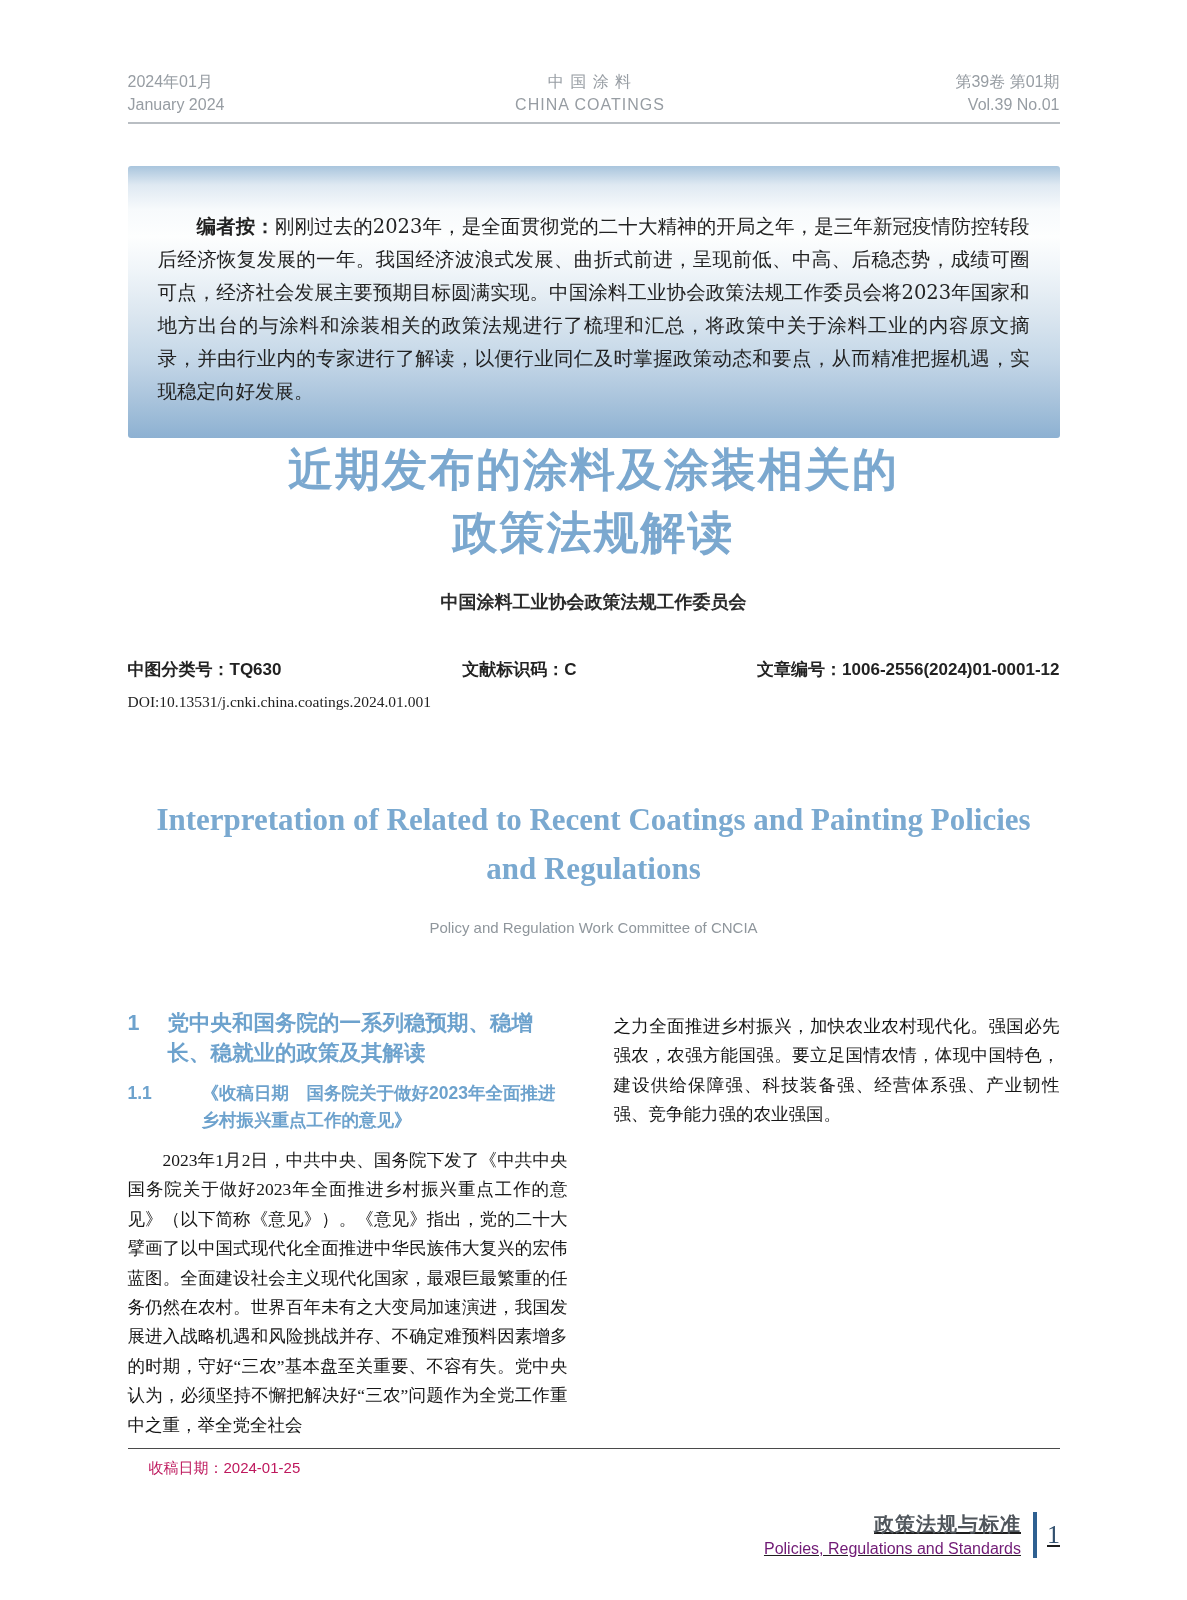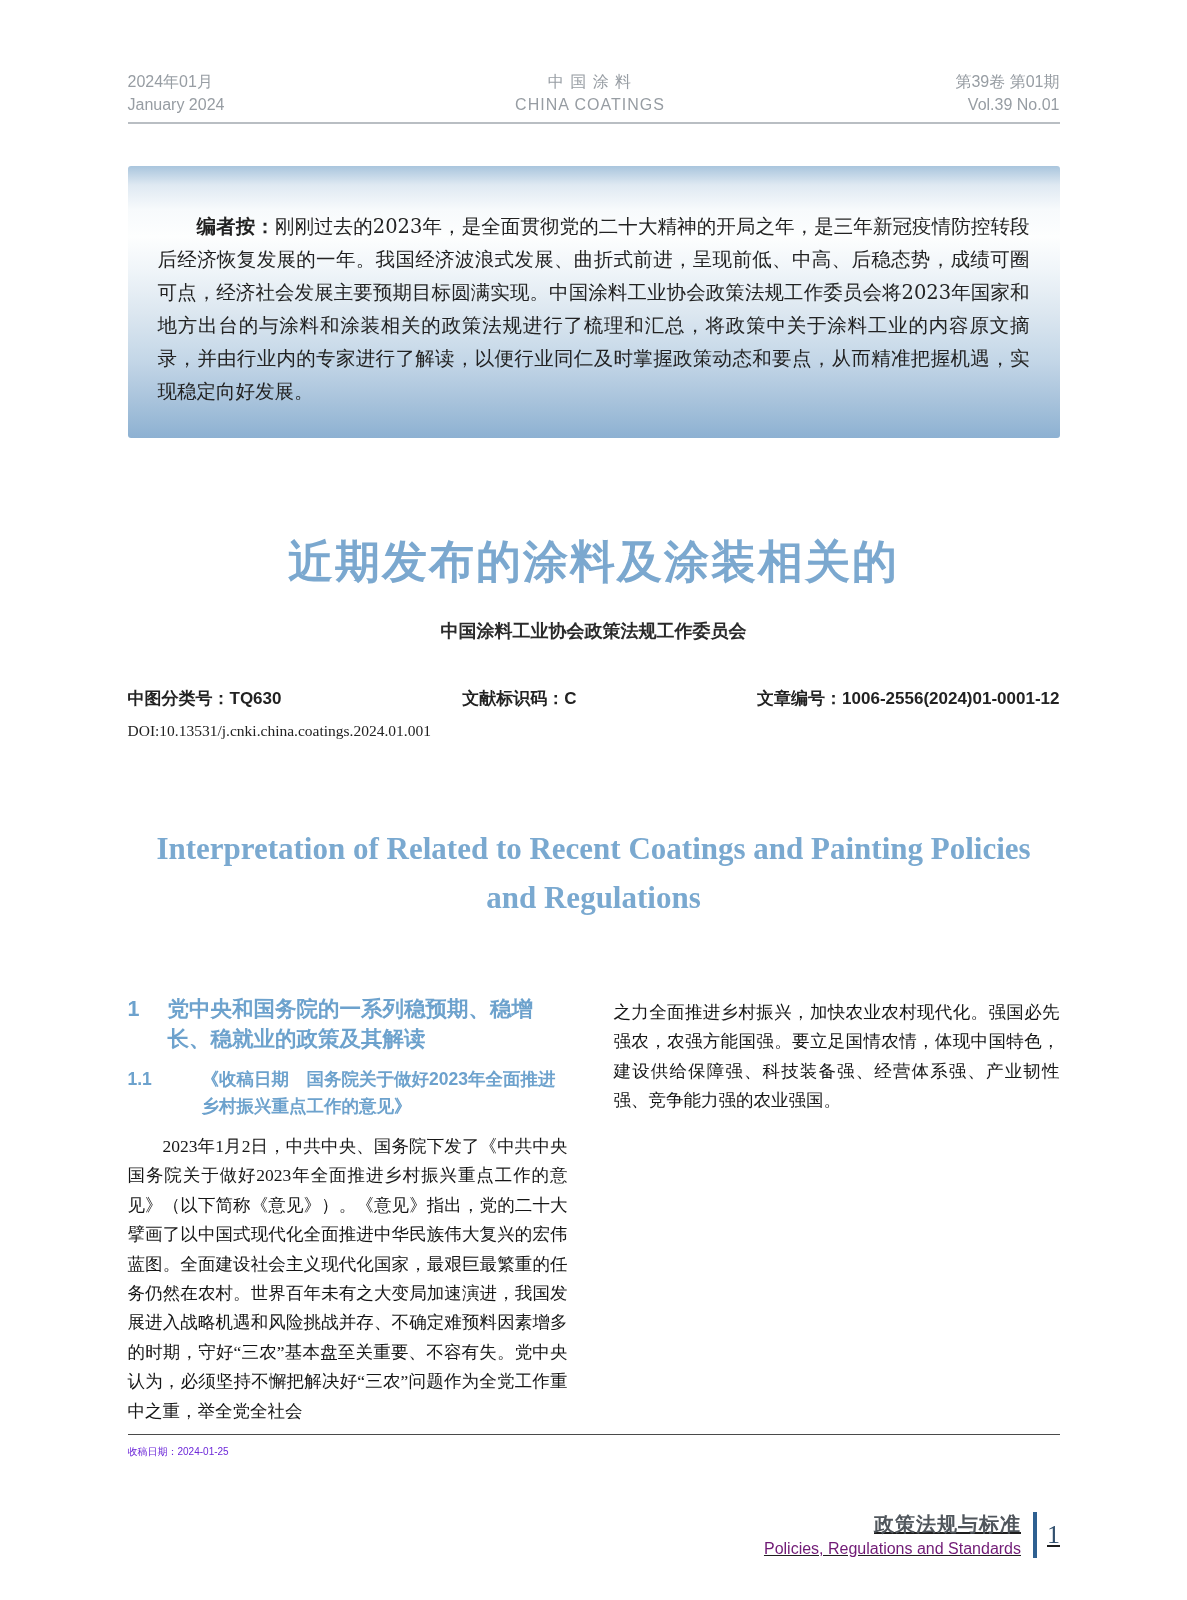--- a/index.html
+++ b/index.html
@@ -48,21 +48,20 @@
     line-height: 33px;
     text-align: justify;
     text-indent: 2em;
     color: #222;
     font-family: "DejaVu Serif", "Liberation Serif", serif;
   }
   .editor-note .lead { font-weight: bold; }
 
   
   .main-title {
-    margin-top: 92px;
     text-align: center;
     color: #7ba8cf;
     font-family: "Liberation Sans", "DejaVu Sans", sans-serif;
     font-weight: bold;
     font-size: 45px;
     line-height: 63px;
     letter-spacing: 2px;
   }
   .cn-author {
     margin-top: 26px;
@@ -151,22 +150,23 @@
 
   
   .foot-rule {
     margin-top: 8px;
     border: none;
     border-top: 1.5px solid #4a4a4a;
   }
   .footnote {
     margin-top: 10px;
     font-family: "Liberation Sans", "DejaVu Sans", sans-serif;
-    font-size: 10px;
-    color: #6d28d9;
+    font-size: 15px;
+    color: #be185d;
+    margin-left: 21px;
   }
 
   
   .page-footer {
     margin-top: auto;
     margin-bottom: 42px;
     width: 1060px;
     align-self: flex-start;
     display: flex;
     justify-content: flex-end;
@@ -219,33 +219,35 @@
         <span>Vol.39 No.01</span>
       </div>
     </div>
 
     <div class="editor-note">
       <p><span class="lead">编者按：</span><span>刚刚过去的2023年，是全面贯彻党的二十大精神的开局之年，是三年新冠疫情防控转段后经济恢复发展的一年。我国经济波浪式发展、曲折式前进，呈现前低、中高、后稳态势，成绩可圈可点，经济社会发展主要预期目标圆满实现。中国涂料工业协会政策法规工作委员会将2023年国家和地方出台的与涂料和涂装相关的政策法规进行了梳理和汇总，将政策中关于涂料工业的内容原文摘录，并由行业内的专家进行了解读，以便行业同仁及时掌握政策动态和要点，从而精准把握机遇，实现稳定向好发展。</span></p>
     </div>
 
     <div class="main-title">
       <div>近期发布的涂料及涂装相关的</div>
+      <div>政策法规解读</div>
     </div>
     <div class="cn-author">中国涂料工业协会政策法规工作委员会</div>
 
     <div class="meta-row">
       <div><span>中图分类号：</span><span>TQ630</span></div>
       <div><span>文献标识码：</span><span>C</span></div>
       <div><span>文章编号：</span><span>1006-2556(2024)01-0001-12</span></div>
     </div>
     <div class="doi-line">DOI:10.13531/j.cnki.china.coatings.2024.01.001</div>
 
     <div class="en-title">
       <span class="inner">Interpretation of Related to Recent Coatings and Painting Policies and Regulations</span>
     </div>
+    <div class="en-author">Policy and Regulation Work Committee of CNCIA</div>
 
     <div class="columns">
       <div class="col-left">
         <div class="h1">
           <span class="num">1</span>
           <span>党中央和国务院的一系列稳预期、稳增长、稳就业的政策及其解读</span>
         </div>
         <div class="h2">
           <span class="num">1.1</span>
           <span>《收稿日期　国务院关于做好2023年全面推进乡村振兴重点工作的意见》</span>

